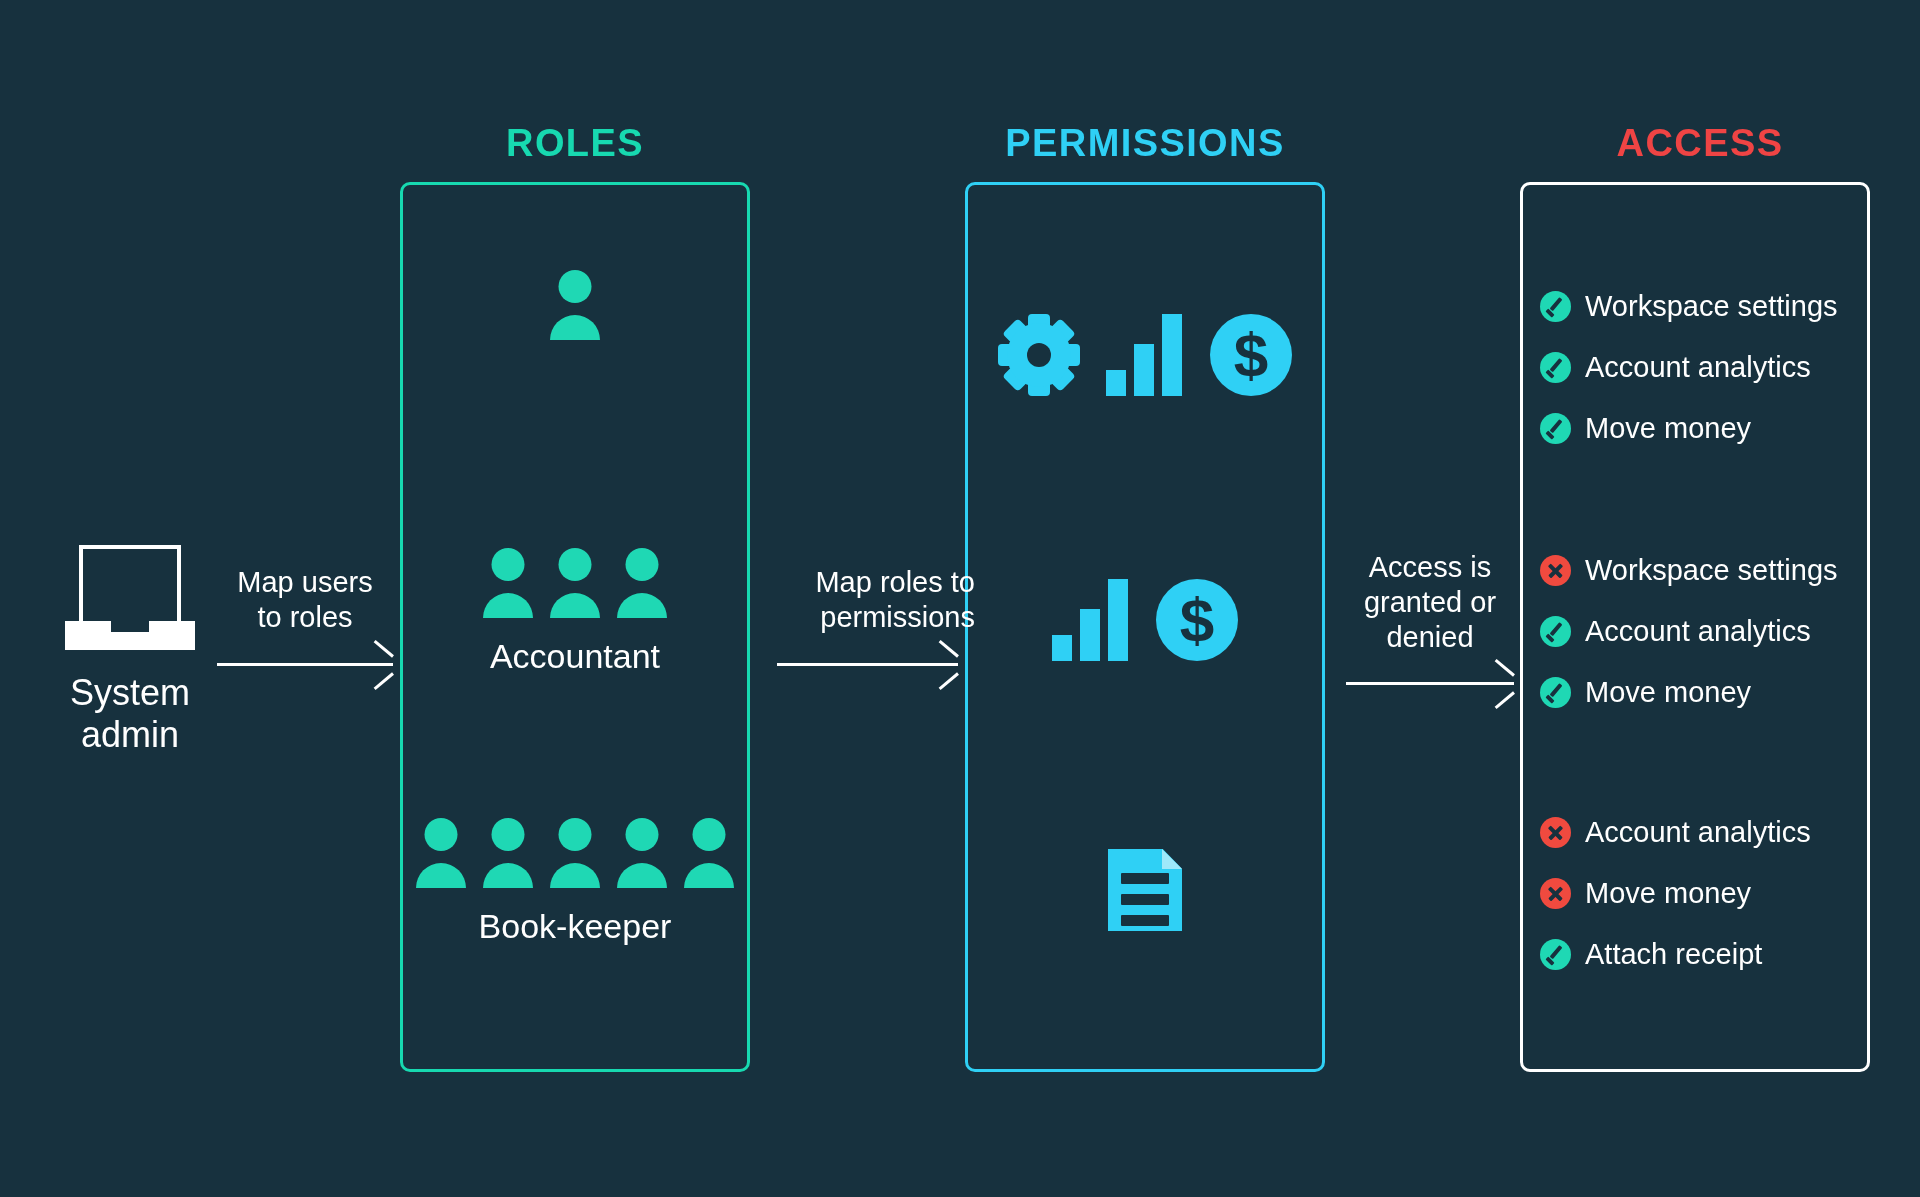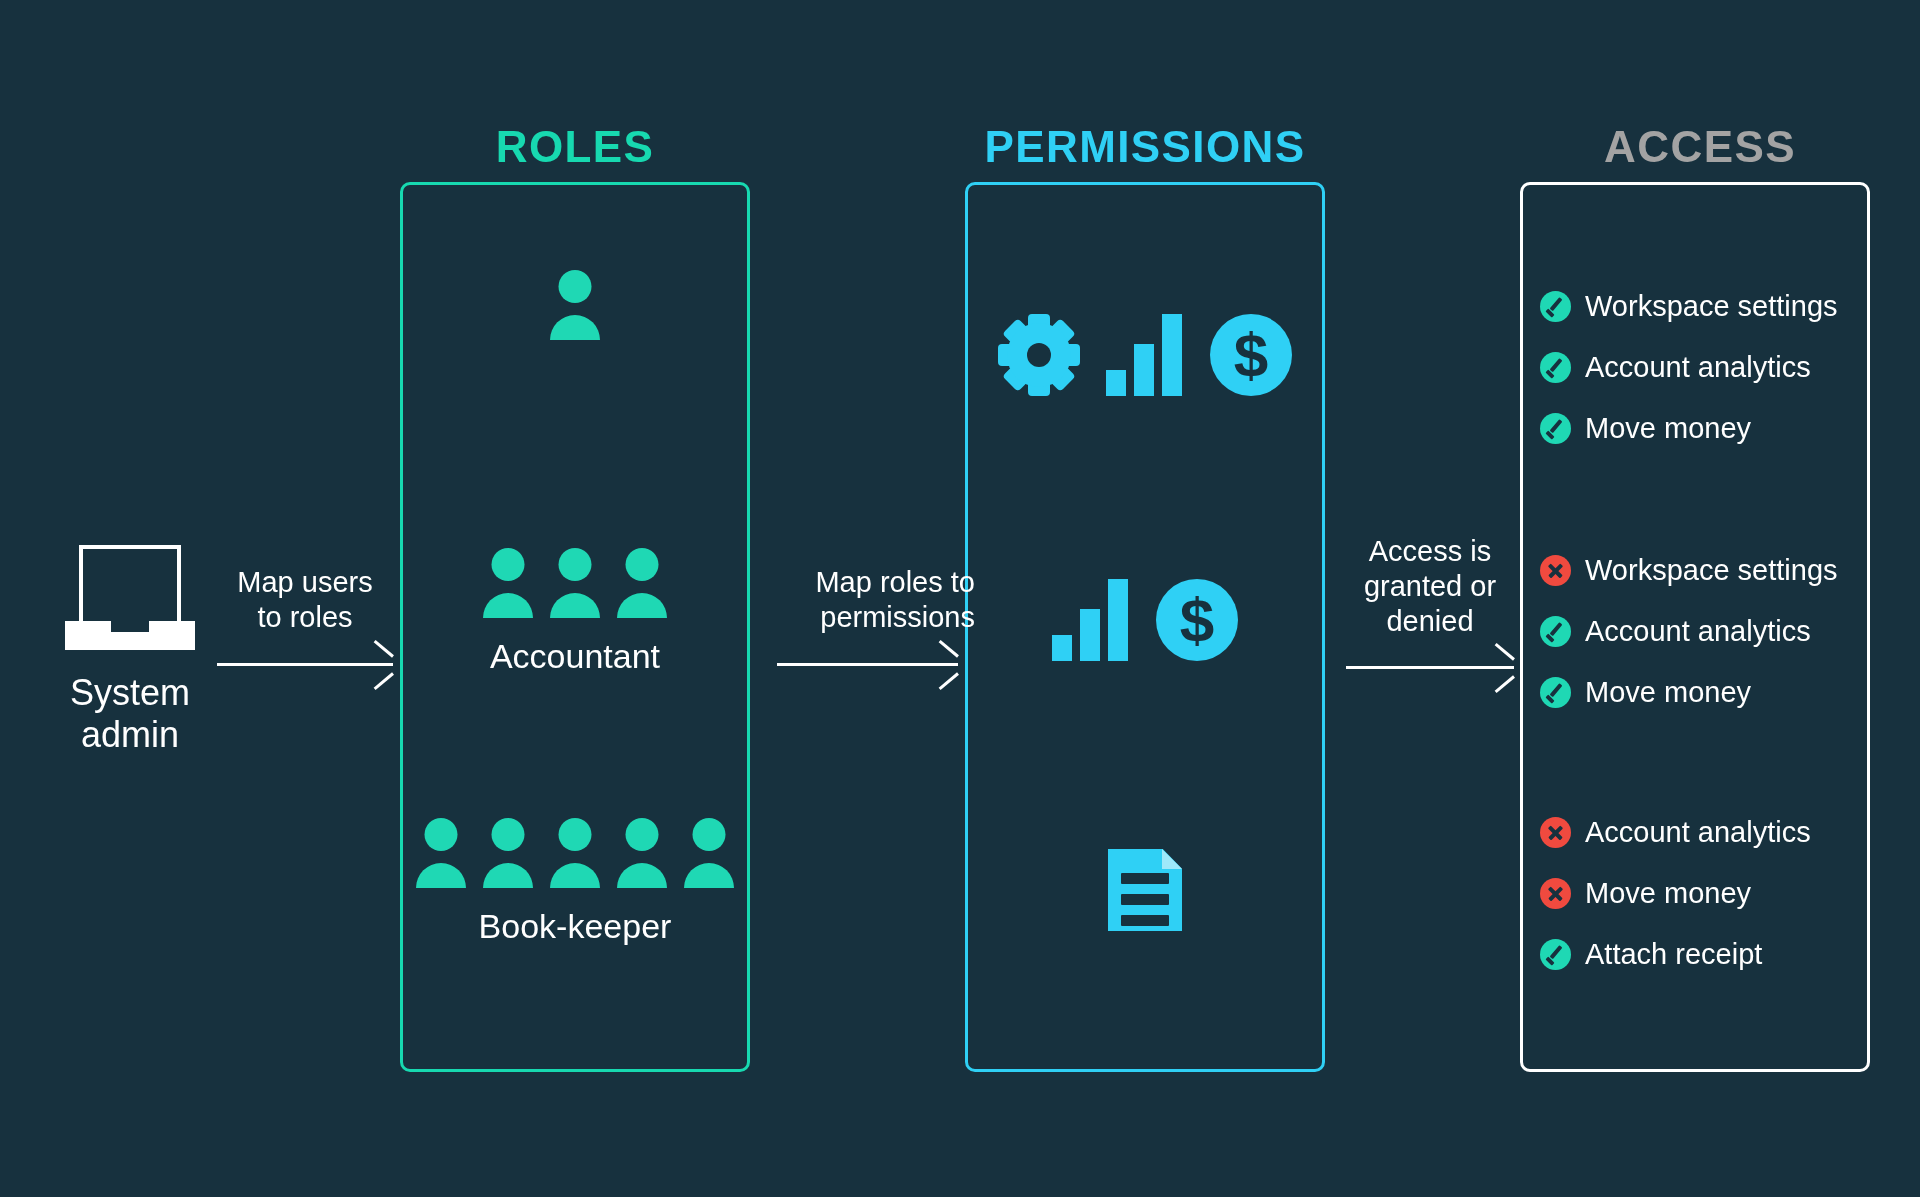--- a/index.html
+++ b/index.html
@@ -7,29 +7,29 @@
     width: 1920px; height: 1197px;
     background: #17313e;
     font-family: "Liberation Sans", sans-serif;
     overflow: hidden;
   }
   .stage { position: relative; width: 1920px; height: 1197px; }
 
   
   .col-head {
     position: absolute;
-    font-size: 44px;
+    font-size: 38px;
     font-weight: bold;
     letter-spacing: 1.4px;
     text-align: center;
     white-space: nowrap;
   }
   #head-roles       { left: 400px;  top: 122px; width: 350px; color: #17d9b0; }
   #head-permissions { left: 965px;  top: 122px; width: 360px; color: #2fd0f5; }
-  #head-access      { left: 1520px; top: 122px; width: 360px; color: #a3a3a3; }
+  #head-access      { left: 1520px; top: 122px; width: 360px; color: #ef4444; }
 
   
   .panel {
     position: absolute;
     border-radius: 10px;
     border-style: solid;
     border-width: 3px;
     background: transparent;
   }
   #panel-roles       { left: 400px;  top: 182px; width: 350px; height: 890px; border-color: #17d9b0; }
@@ -74,21 +74,21 @@
   }
   .connector .arrow .headtop,
   .connector .arrow .headbot {
     position: absolute; right: 8%; width: 24px; height: 3px; background: #ffffff;
   }
   .connector .arrow .headtop { top: 6px;  transform-origin: right center; transform: rotate(40deg); }
   .connector .arrow .headbot { top: 23px; transform-origin: right center; transform: rotate(-40deg); }
 
   #conn-1 { left: 200px;  top: 565px; width: 210px; }
   #conn-2 { left: 760px;  top: 565px; width: 215px; text-align: right; }
-  #conn-3 { left: 1330px; top: 534px; width: 200px; }
+  #conn-3 { left: 1330px; top: 550px; width: 200px; }
 
   
   .role-group { position: absolute; width: 350px; text-align: center; left: 400px; }
   #role-0 { top: 270px; }
   #role-1 { top: 548px; }
   #role-2 { top: 818px; }
   .people { display: flex; justify-content: center; align-items: flex-end; gap: 9px; }
   .person { width: 58px; height: 70px; position: relative; }
   .person .head {
     position: absolute; left: 50%; top: 0; transform: translateX(-50%);

